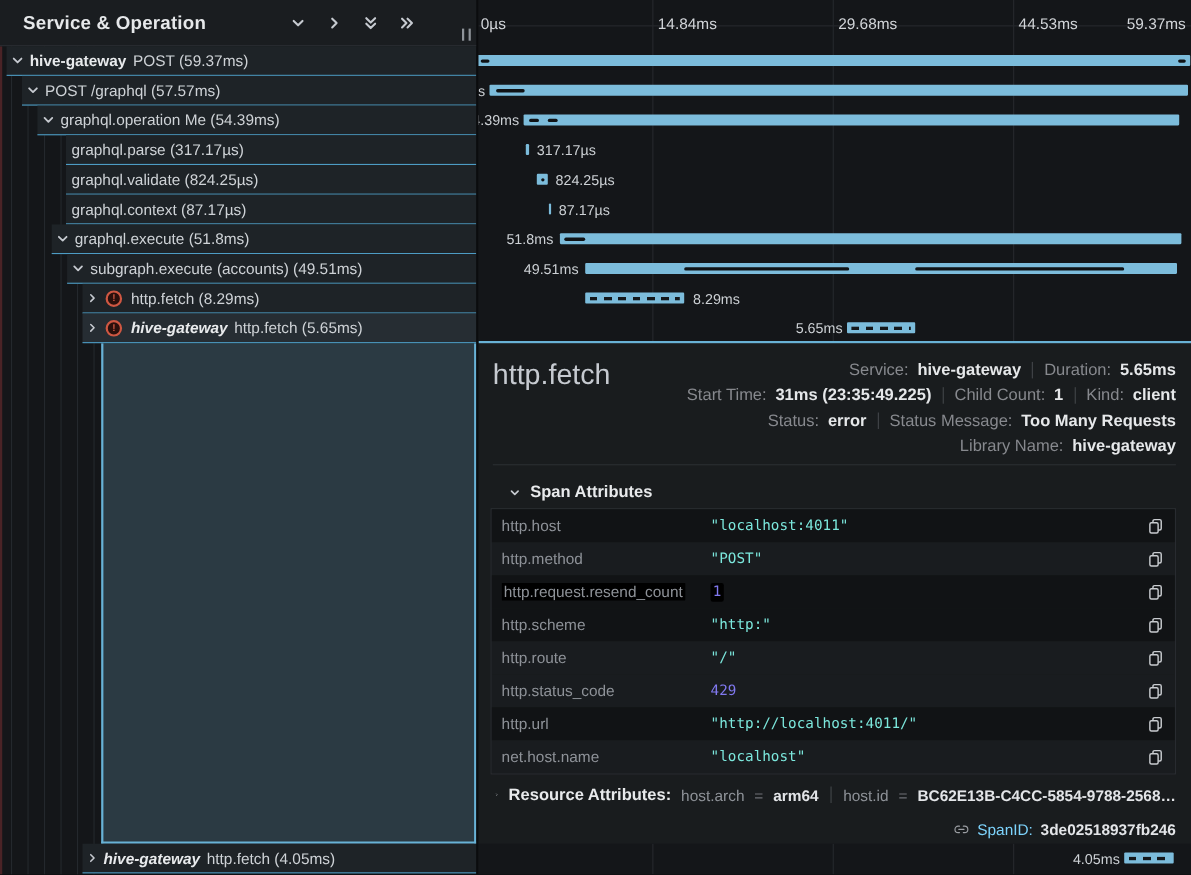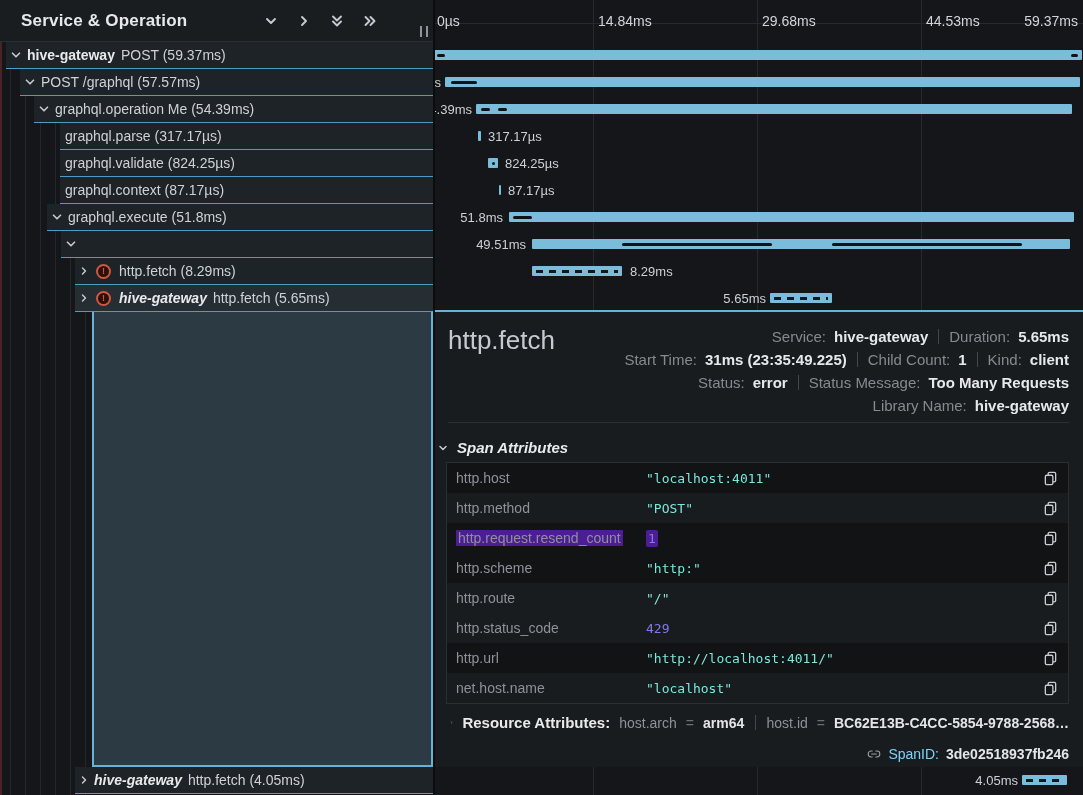--- a/index.html
+++ b/index.html
@@ -67,32 +67,32 @@
     position:absolute; left:0; top:310px; width:648px; height:457px;
     background:#191c1e; border-top:2px solid #68b2d6;
   }
   #detail-title { position:absolute; left:13px; top:13px; font-size:26px; color:#c6cad0; }
   #meta { position:absolute; right:14px; top:16px; display:flex; flex-direction:column; align-items:flex-end; gap:6px; }
   .meta-line { display:flex; align-items:center; gap:8px; font-size:15px; white-space:nowrap; }
   .m-label { color:#87898e; }
   .m-value { color:#e6e8ea; font-weight:700; }
   .m-div { width:1px; height:15px; background:#43464a; margin:0 2px; }
   #attrs-divider { position:absolute; left:13px; right:14px; top:110px; height:1px; background:#2b2e32; }
-  #span-attrs-header { position:absolute; left:2px; top:127px; display:flex; align-items:center; gap:8px;
-    font-size:15px; font-weight:700; color:#e8eaec; cursor:pointer;font-style:italic; }
+  #span-attrs-header { position:absolute; left:27px; top:127px; display:flex; align-items:center; gap:8px;
+    font-size:15px; font-weight:700; color:#e8eaec; cursor:pointer; }
   #span-attrs-header svg, #resource-row svg.chev { stroke:#c6cad0; fill:none; stroke-width:2; stroke-linecap:round; stroke-linejoin:round; }
   #attr-table { position:absolute; left:11px; right:14px; top:150px; border:1px solid #2b2e32; }
   .attr-row { display:flex; align-items:center; height:30px; padding:0 9px; }
   .attr-row.odd { background:#111315; }
   .attr-row.even { background:#191c1f; }
   .attr-key { width:190px; flex:none; font-size:14px; color:#8e9298; overflow:hidden; white-space:nowrap; }
   .attr-val { flex:1; font-family:"DejaVu Sans Mono", monospace; font-size:13px; white-space:nowrap; }
   .v-string { color:#7ce8dd; }
   .v-number { color:#8179f0; }
-  .sel-hl { background:#4c1d95; border-radius:2px; padding:1px 2px; }
+  .sel-hl { background:#000000; border-radius:2px; padding:1px 2px; }
   .copy-btn { flex:none; margin-left:auto; width:18px; height:18px; display:flex; align-items:center; justify-content:center; cursor:pointer; }
   .copy-btn svg { stroke:#c9ccd0; fill:none; stroke-width:1.4; }
   #resource-row { position:absolute; left:15px; right:14px; top:402px; display:flex; align-items:center; gap:9px;
     font-size:14px; white-space:nowrap; overflow:hidden; }
   #resource-row .res-header { font-size:15px; font-weight:700; color:#e8eaec; cursor:pointer; }
   .res-key { color:#8e9298;text-align:center; }
   .res-eq { color:#6b6e73; }
   .res-val { color:#e3e5e8; font-weight:700; }
   #spanid-row { position:absolute; right:14px; top:434px; display:flex; align-items:center; gap:7px; font-size:14px; }
   #spanid-row svg { stroke:#9b9ea3; fill:none; stroke-width:1.8; stroke-linecap:round; stroke-linejoin:round; }
@@ -147,20 +147,21 @@
     <div class="trow" style="left:47px; top:204px">
       <svg class="chev" width="14" height="14" viewBox="0 0 16 16">
           <polyline points="4,6 8,10 12,6"></polyline>
         </svg>
       <span>graphql.execute (51.8ms)</span>
     </div>
     <div class="trow" style="left:61px; top:231px">
       <svg class="chev" width="14" height="14" viewBox="0 0 16 16">
           <polyline points="4,6 8,10 12,6"></polyline>
         </svg>
+      <span>subgraph.execute (accounts) (49.51ms)</span>
     </div>
     <div class="trow" style="left:75px; top:258px">
       <svg class="chev" width="12" height="12" viewBox="0 0 16 16">
           <polyline points="6,4 10,8 6,12"></polyline>
         </svg>
       <span class="err-badge"></span>
       <span>http.fetch (8.29ms)</span>
     </div>
     <div class="trow selected" style="left:75px; top:285px">
       <svg class="chev" width="12" height="12" viewBox="0 0 16 16">

